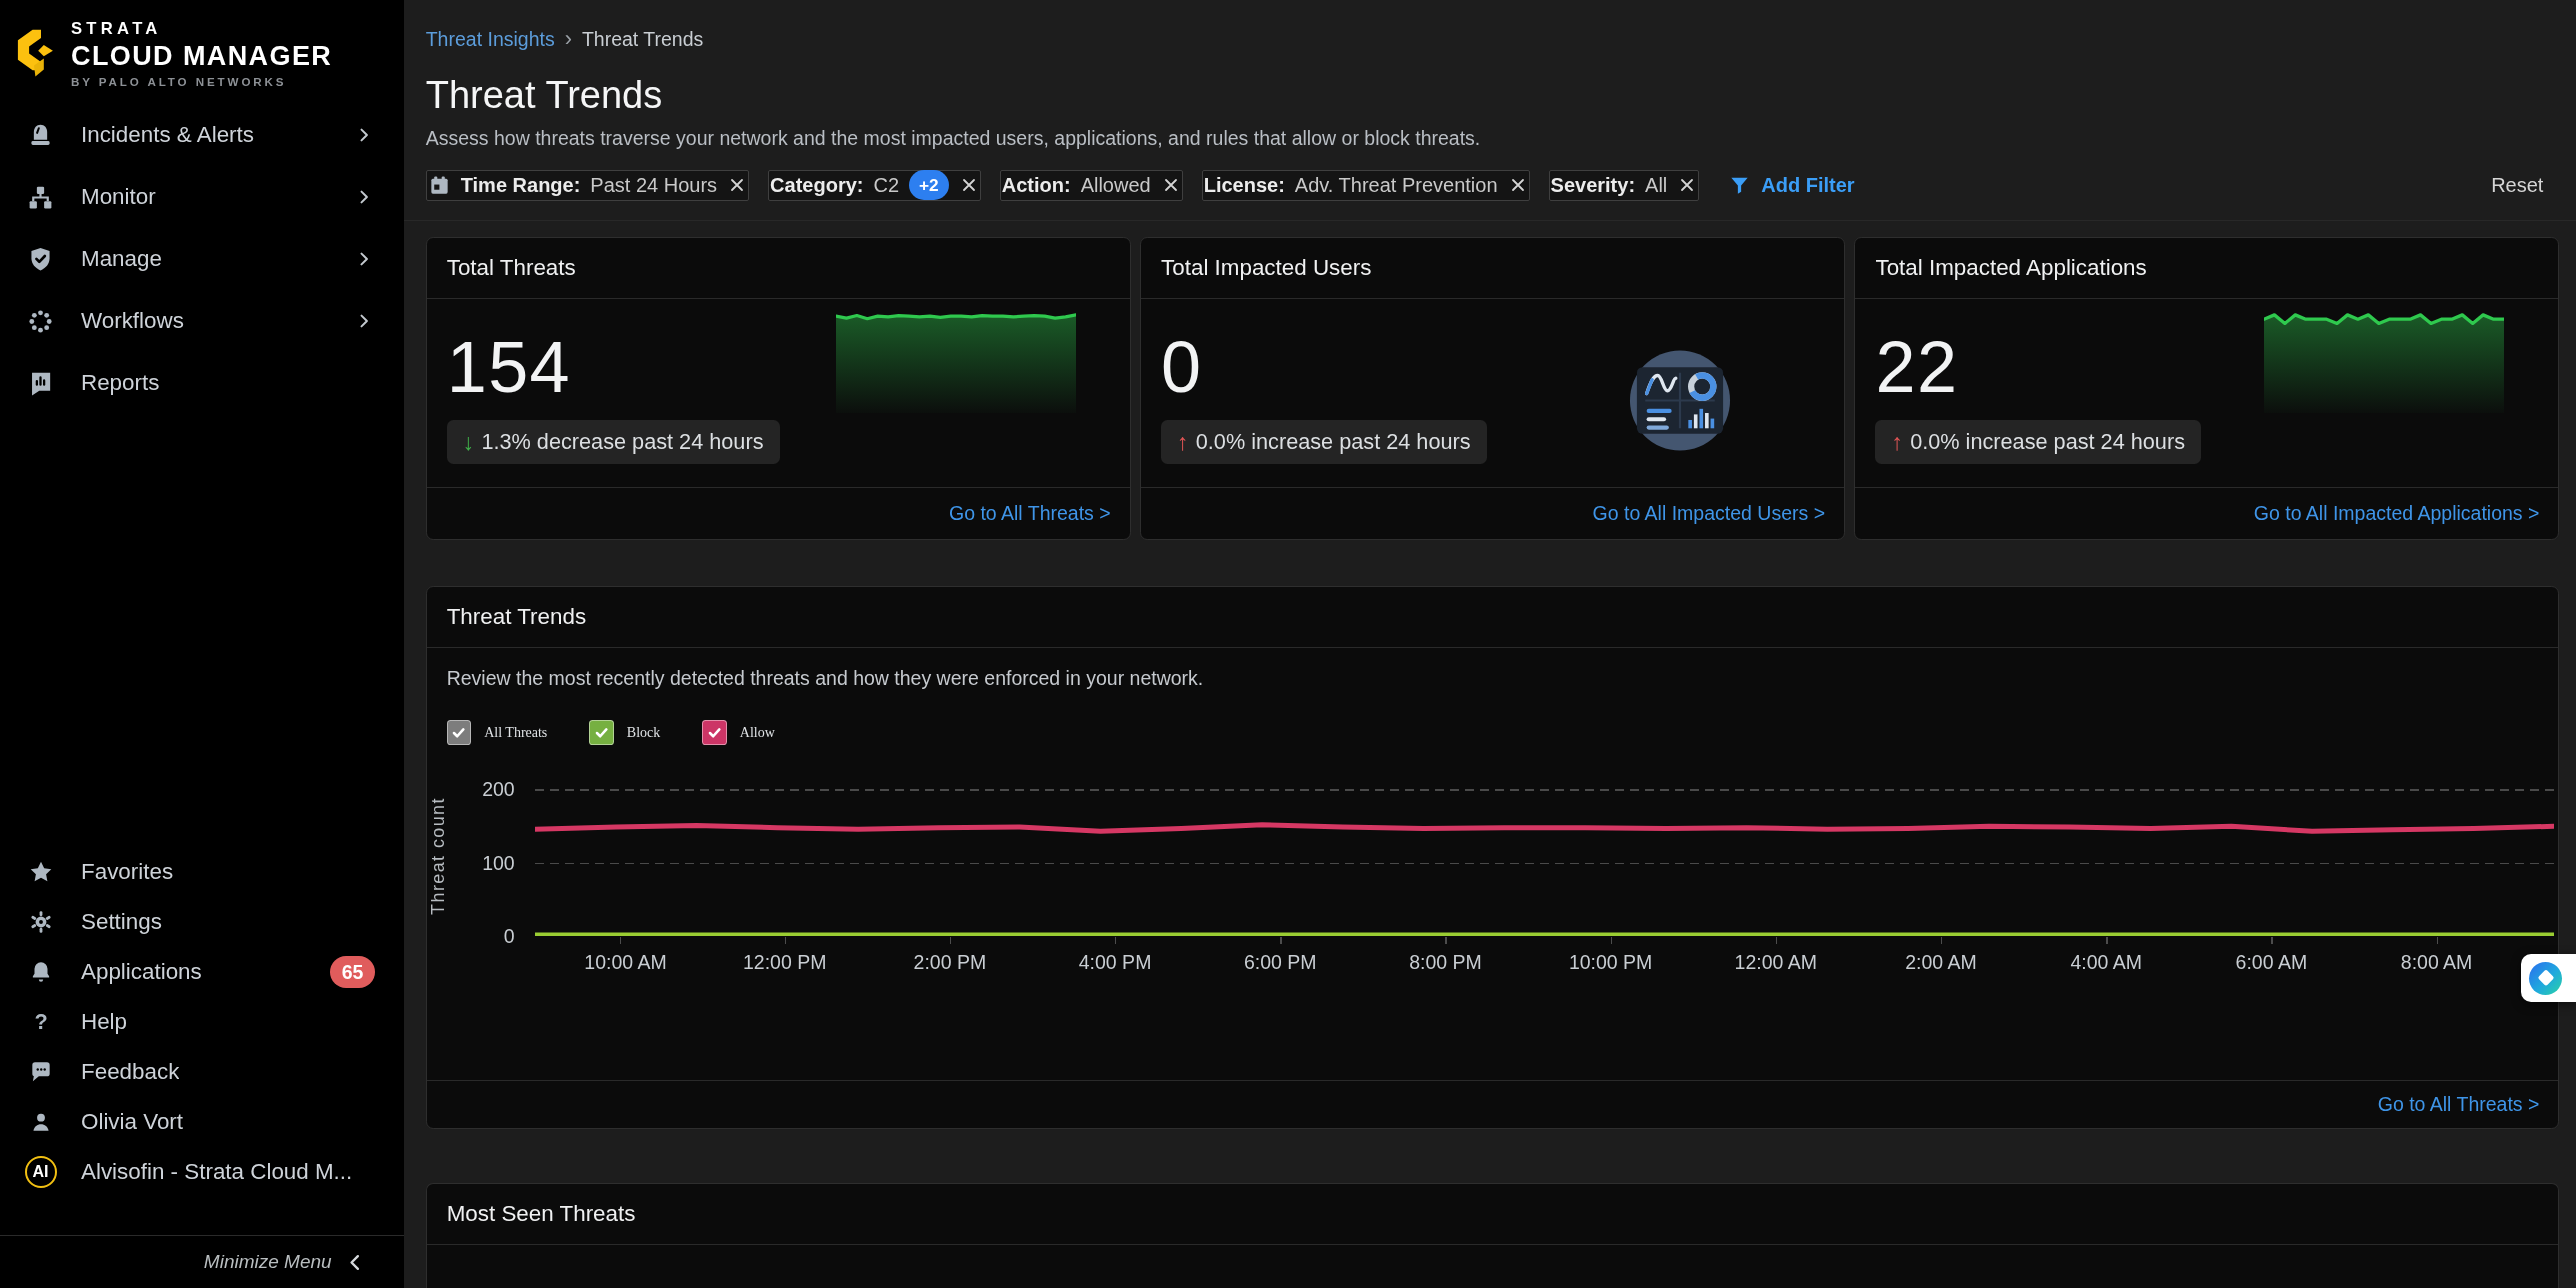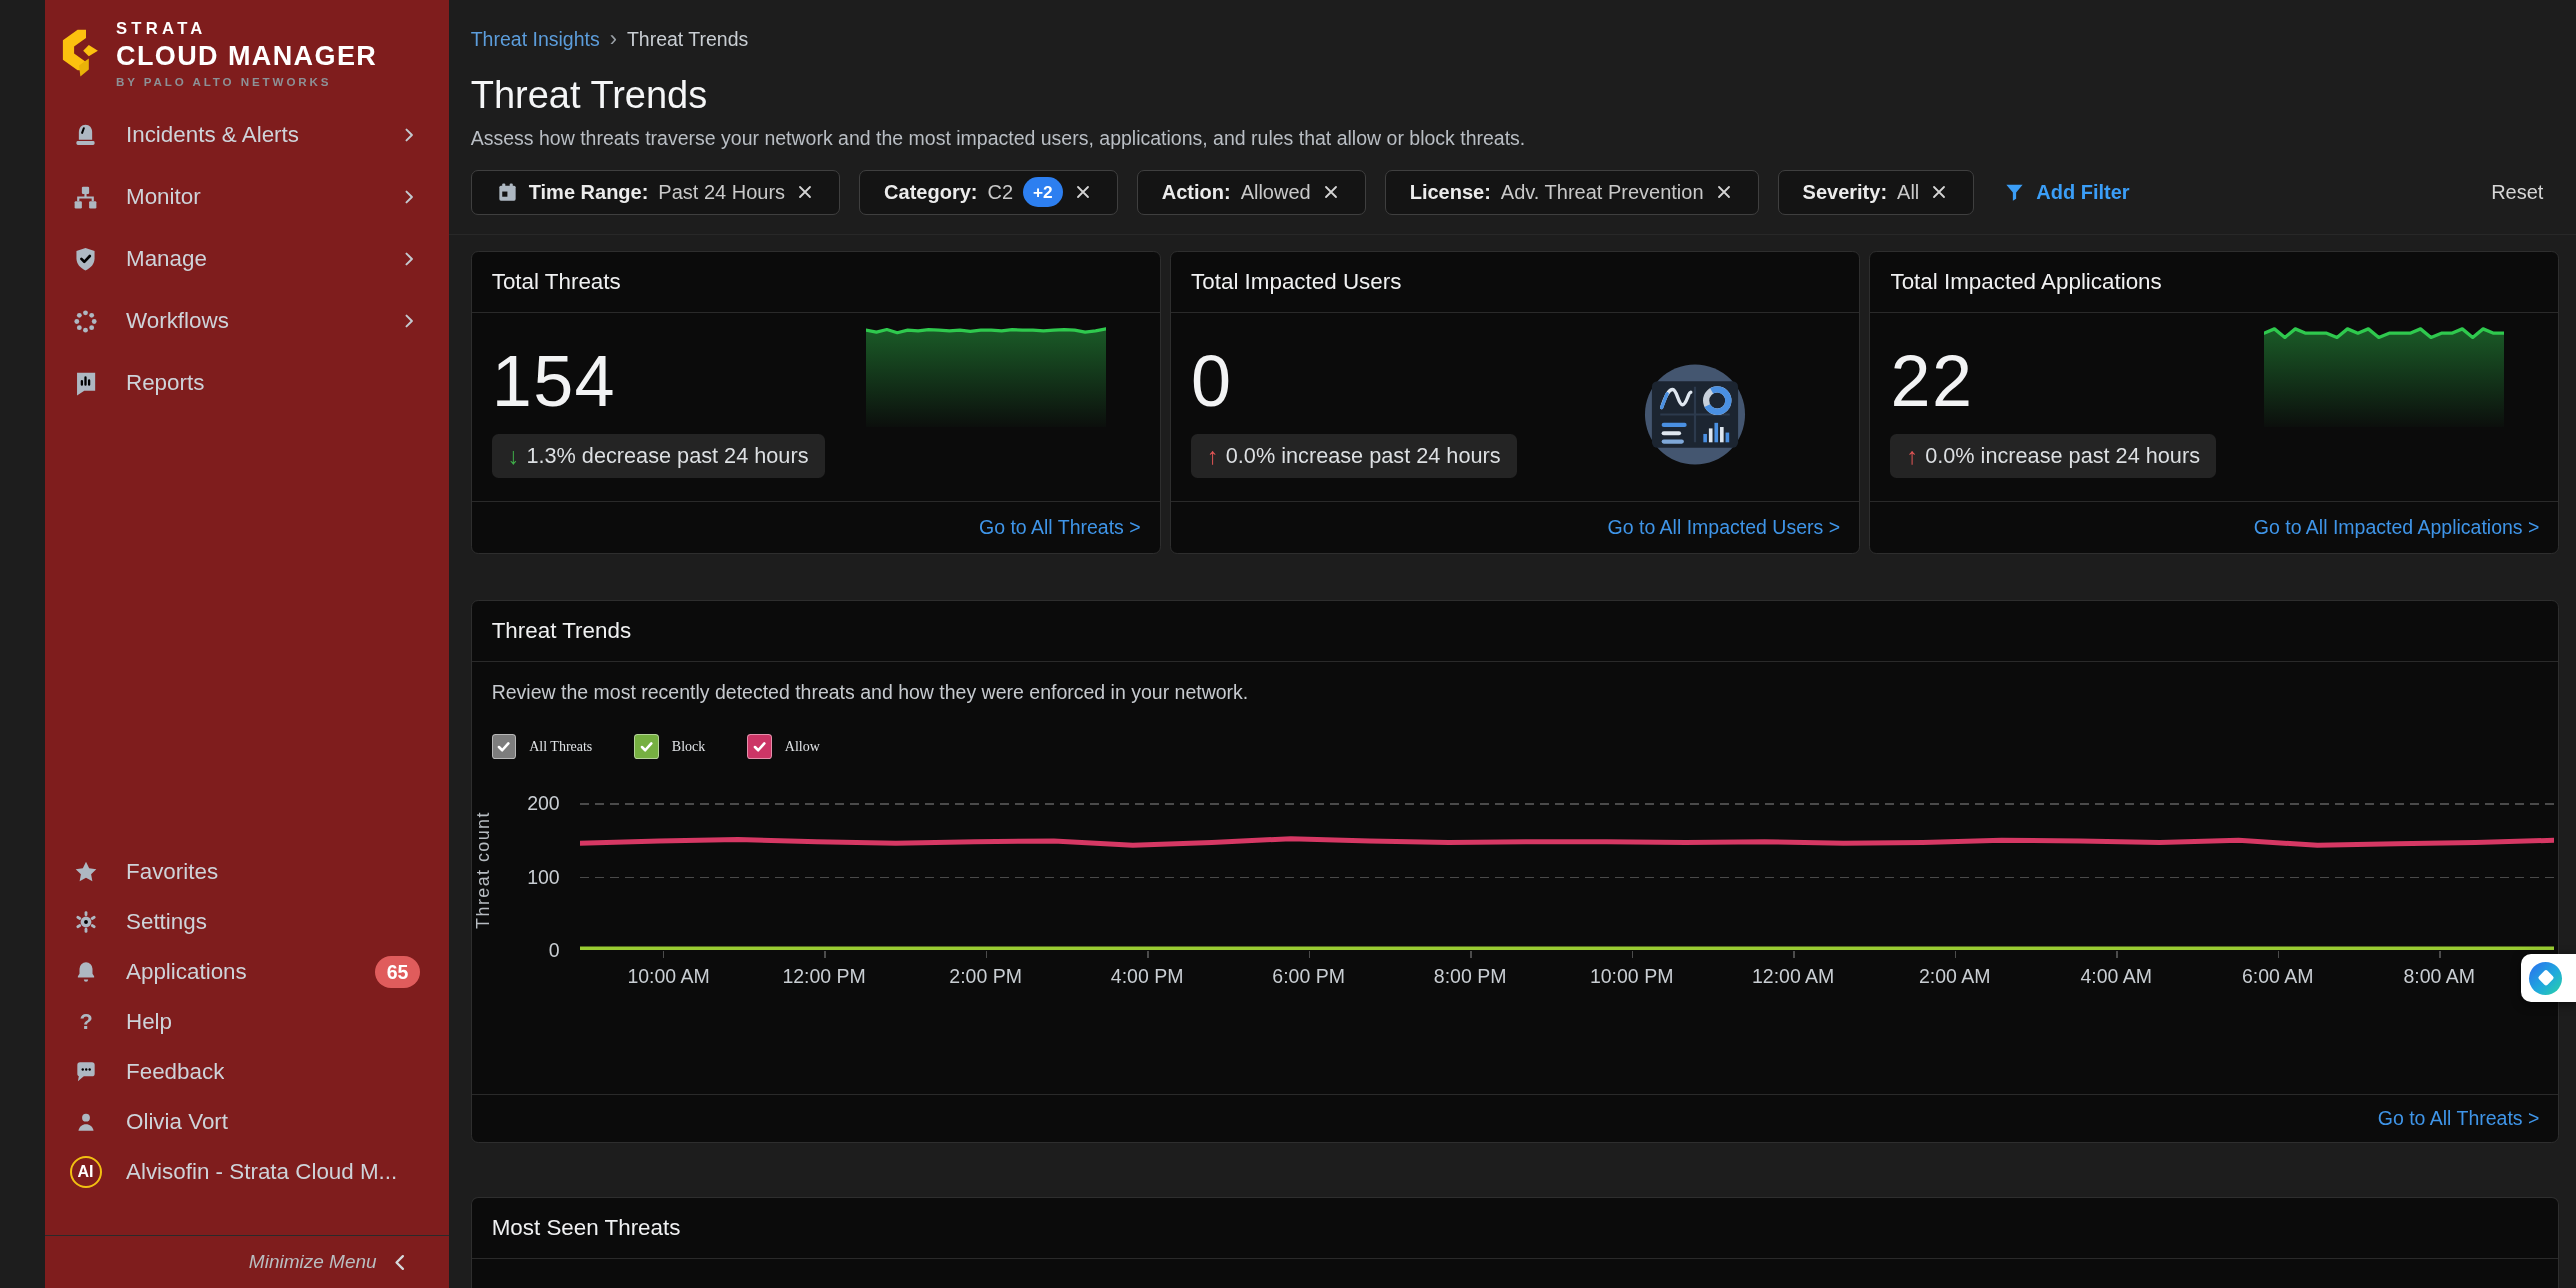--- a/index.html
+++ b/index.html
@@ -1,21 +1,21 @@
 <!DOCTYPE html>
 <html style="font-size:11.6px"><head>
 <meta charset="utf-8">
 <style>
   * { margin:0; padding:0; box-sizing:border-box; }
   html,body { width:2576px; height:1288px; overflow:hidden; }
   body { background:#1d1d1d; font-family:"Liberation Sans", sans-serif; color:#e8eaec; }
   .app { display:flex; width:100%; height:100%; }
 
   
-  .sidebar { width:404px; min-width:404px; height:100%; background:#7f1d1d; display:flex; flex-direction:column;margin-left:45px; }
+  .sidebar { width:404px; min-width:404px; height:100%; background:#000000; display:flex; flex-direction:column; }
   .logo { display:flex; align-items:center; gap:16px; padding:19px 0 0 13px; height:88px; }
   .logo-mark { width:42px; height:49px; }
   .logo-text .l1 { font-size:16.6px; font-weight:bold; letter-spacing:4.3px; color:#fff; }
   .logo-text .l2 { font-size:27px; font-weight:bold; letter-spacing:1.4px; color:#fff; margin-top:1.4px; }
   .logo-text .l3 { font-size:11.6px; font-weight:bold; letter-spacing:2.9px; color:#8d9196; margin-top:2.9px; }
   .nav-top { margin-top:16px; }
   .nav-item { display:flex; align-items:center; height:62px; padding:0 29px 0 24.5px; gap:24.5px; cursor:pointer; color:#ced3d9; }
   .nav-item.active { background:#2e2e2e; color:#fff; }
   .nav-bottom .nav-item { height:50px; font-size:21.7px; }
   .nav-bottom { padding-bottom:38px; }
@@ -35,21 +35,21 @@
   
   main { flex:1; height:100%; padding:0 16.6px 0 21.7px; position:relative; }
   .breadcrumb { margin-top:26px; font-size:19.5px; display:flex; gap:10px; align-items:center; }
   .bc-link { color:#5c9ddb; cursor:pointer; }
   .bc-sep { color:#9aa0a6; font-size:21.7px; }
   .bc-current { color:#c9ced3; }
   .page-title { margin-top:21.7px; font-size:38px; font-weight:400; color:#f5f6f7; }
   .page-sub { margin-top:10px; font-size:19.5px; color:#b9bec4; }
 
   .filter-row { margin-top:20px; display:flex; align-items:center; gap:19px; }
-  .chip { height:45px; display:flex; align-items:center; gap:10px; padding:0 24px; background:#141414; border:1.4px solid #3f3f3f; border-radius:7px; cursor:pointer; }
+  .chip { height:31px; display:flex; align-items:center; gap:10px; padding:0 1px; background:#141414; border:1.4px solid #3f3f3f; border-radius:2px; cursor:pointer; }
   .chip-ic svg { width:23px; height:23px; }
   .chip-label { font-size:20px; font-weight:bold; color:#ececec; white-space:nowrap; }
   .chip-value { font-size:20px; color:#c9c9c9; white-space:nowrap; }
   .chip-extra { background:#2d7ff0; color:#fff; font-size:17.3px; font-weight:bold; border-radius:721px; padding:4.3px 10px; }
   .chip-x { color:#d4d4d4; }
   .chip-x svg { width:20px; height:20px; }
   .add-filter { display:flex; align-items:center; gap:10px; margin-left:10px; cursor:pointer; }
   .add-filter svg { width:23px; height:23px; }
   .add-filter span { color:#3b9ef7; font-size:20px; font-weight:bold; }
   .reset { margin-left:auto; font-size:20px; color:#d6d6d6; cursor:pointer; padding-right:16px; }

